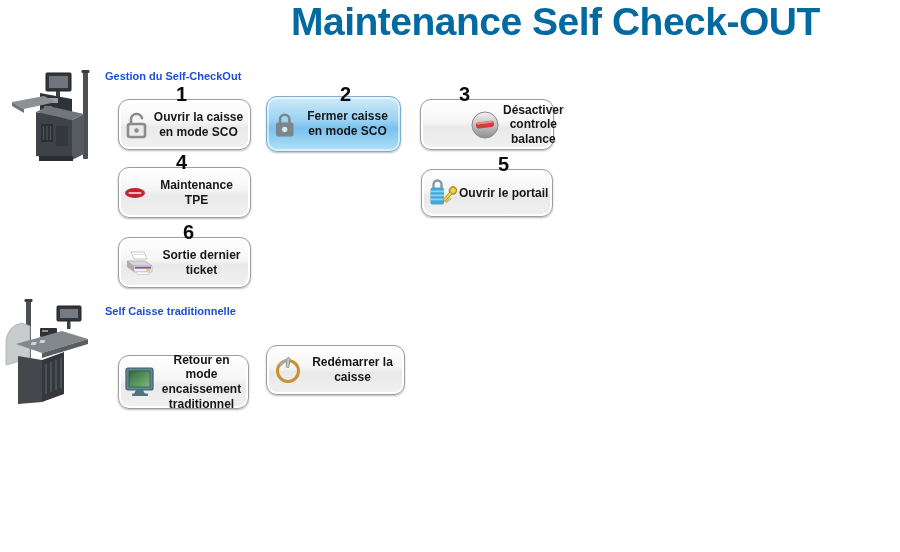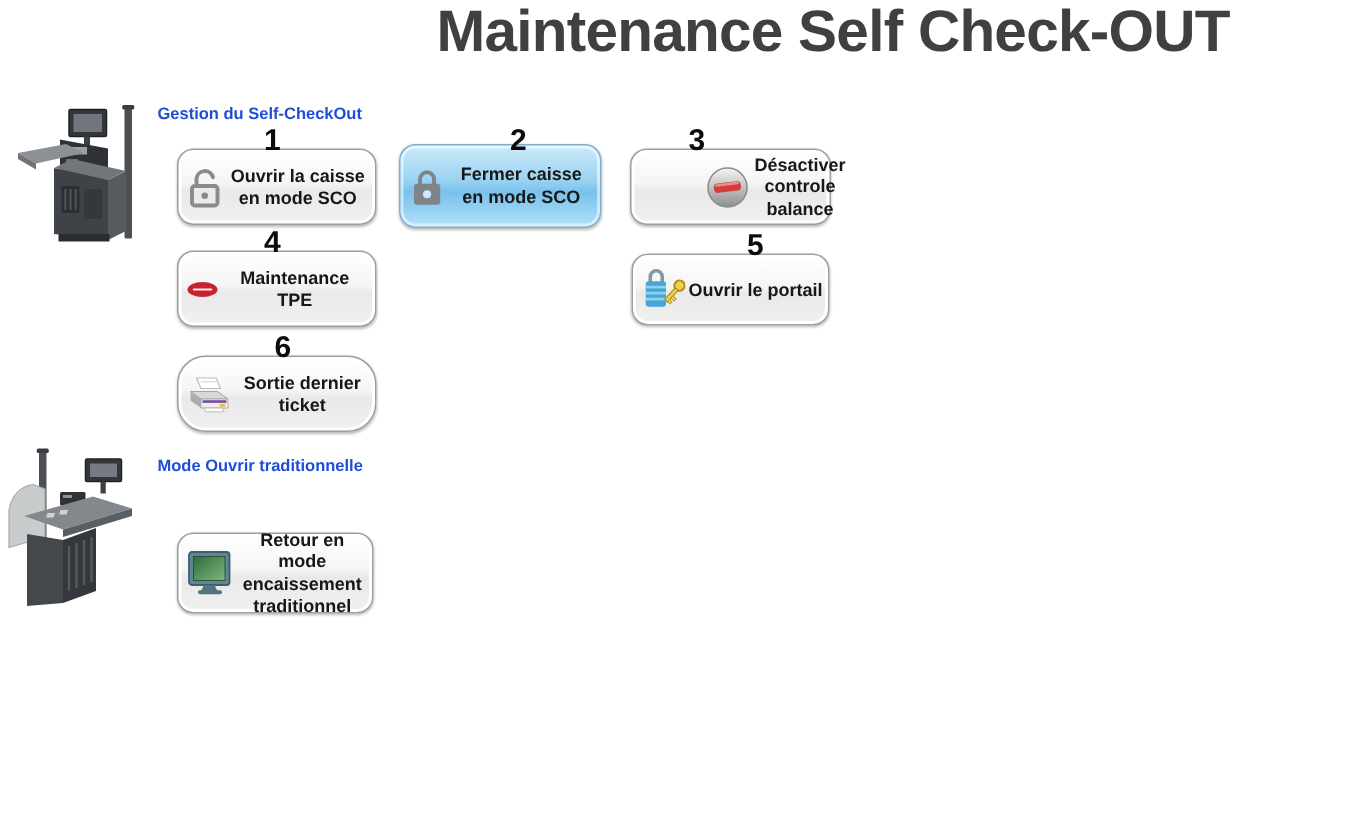--- a/index.html
+++ b/index.html
@@ -1,21 +1,21 @@
 <!DOCTYPE html>
 <html><head>
 <meta charset="utf-8">
 <style>
   * { margin:0; padding:0; box-sizing:border-box; }
   html,body { width:900px; height:552px; background:#ffffff; overflow:hidden;
               font-family:"Liberation Sans", sans-serif; }
   #stage { position:relative; width:900px; height:552px; background:#fff; }
 
   .title { position:absolute; left:291px; top:0px; font-size:39px; font-weight:bold;
-           color:#404040; letter-spacing:-0.5px; white-space:nowrap; }
+           color:#0369a1; letter-spacing:-0.5px; white-space:nowrap; }
 
   .section-label { position:absolute; font-size:11px; font-weight:bold; color:#1d4ed8;
                    white-space:nowrap; }
   #section1-label { left:105px; top:70px; }
   #section2-label { left:105px; top:305px; }
 
   .machine { position:absolute; }
   #machine1 { left:6px;  top:68px; }
   #machine2 { left:2px;  top:298px; }
 
@@ -30,21 +30,21 @@
   .btn .lbl { flex:1; text-align:center; font-size:12px; font-weight:bold; color:#171717;
               line-height:1.22; }
   .btn .lbl.nowrap { white-space:nowrap; }
   .btn .ic { flex:0 0 auto; display:flex; align-items:center; justify-content:center; }
 
   #btn1 { left:118px; top:99px;  width:133px; height:51px; }
   #btn2 { left:266px; top:96px;  width:135px; height:56px; }
   #btn3 { left:420px; top:99px;  width:134px; height:51px;padding-left:48px; }
   #btn4 { left:118px; top:167px; width:133px; height:51px; }
   #btn5 { left:421px; top:169px; width:132px; height:48px; }
-  #btn6 { left:118px; top:237px; width:133px; height:51px;border-radius:19px; }
+  #btn6 { left:118px; top:237px; width:133px; height:51px; }
   #btn7 { left:118px; top:343px; width:131px; height:54px;margin-top:12px; }
   #btn8 { left:266px; top:345px; width:139px; height:50px; }
 
   .num { position:absolute; font-size:20px; font-weight:bold; color:#0b0b0b; z-index:5;
          line-height:1; }
   #num1 { left:176px; top:84px; }
   #num2 { left:340px; top:84px; }
   #num3 { left:459px; top:84px; }
   #num4 { left:176px; top:152px; }
   #num5 { left:498px; top:154px; }
@@ -165,21 +165,21 @@
         <polygon points="3,12 10,17 10,23 3,18" fill="#adadad"></polygon>
         <polygon points="10,17 28,17 28,23 10,23" fill="#eeeeee" stroke="#a8a8a8" stroke-width="0.6"></polygon>
         <rect x="11" y="17.8" width="16" height="1.8" fill="#7a52a0"></rect>
         <rect x="22.5" y="20.3" width="3.6" height="1.8" fill="#e8c32a"></rect>
         <polygon points="12,23 24,23 25.5,25.5 13.5,25.5" fill="#ffffff" stroke="#b8b8b8" stroke-width="0.6"></polygon>
       </svg>
     </span>
     <span class="lbl">Sortie dernier ticket</span>
   </div>
 
-  <div class="section-label" id="section2-label">Mode Ouvrir traditionnelle</div>
+  <div class="section-label" id="section2-label">Self Caisse traditionnelle</div>
 
   <svg id="machine2" class="machine" width="90" height="110" viewBox="0 0 90 110">
     <rect x="24" y="2" width="5" height="100" rx="1" fill="#4c5054"></rect>
     <rect x="22.5" y="1" width="8" height="3" rx="1" fill="#3a3e42"></rect>
     <rect x="55" y="8" width="24" height="15" rx="1" fill="#33373b" stroke="#1f2326" stroke-width="1"></rect>
     <rect x="58" y="11" width="18" height="9" fill="#757b80"></rect>
     <rect x="65" y="23" width="3.5" height="8" fill="#3c4044"></rect>
     <rect x="38" y="30" width="17" height="9" rx="1" fill="#2e3236"></rect>
     <rect x="40" y="32" width="6" height="2" fill="#8d9296"></rect>
     <path d="M4,42 q3,-15 16,-17 l8,3 v32 l-24,7 z" fill="#c9cccd" stroke="#a6a9aa" stroke-width="0.8"></path>
@@ -206,14 +206,24 @@
         </defs>
         <rect x="2" y="2" width="27" height="22" rx="2" fill="#5d8795" stroke="#3e5f6a" stroke-width="1.2"></rect>
         <rect x="5" y="5" width="21" height="16" fill="url(#gscreen)" stroke="#2c4a35" stroke-width="0.6"></rect>
         <polygon points="12,24 19,24 21,28 10,28" fill="#51747f"></polygon>
         <rect x="8" y="27.5" width="16" height="2.6" rx="1.2" fill="#51747f"></rect>
       </svg>
     </span>
     <span class="lbl">Retour en mode encaissement traditionnel</span>
   </div>
 
+  <div class="btn" id="btn8">
+    <span class="ic">
+      <svg width="32" height="32" viewBox="0 0 32 32">
+        <circle cx="16" cy="17" r="10.5" fill="none" stroke="#c89232" stroke-width="3"></circle>
+        <path d="M8.6 10.5 A10.5 10.5 0 0 1 14 6.8" fill="none" stroke="#a8a8a8" stroke-width="3" stroke-linecap="round"></path>
+        <rect x="14.6" y="3.5" width="3" height="10" rx="1.4" fill="#c9c9c9" stroke="#8a8a8a" stroke-width="0.8" transform="rotate(8 16 8)"></rect>
+      </svg>
+    </span>
+    <span class="lbl">Redémarrer la caisse</span>
+  </div>
 
 </div>
 
 </body></html>

